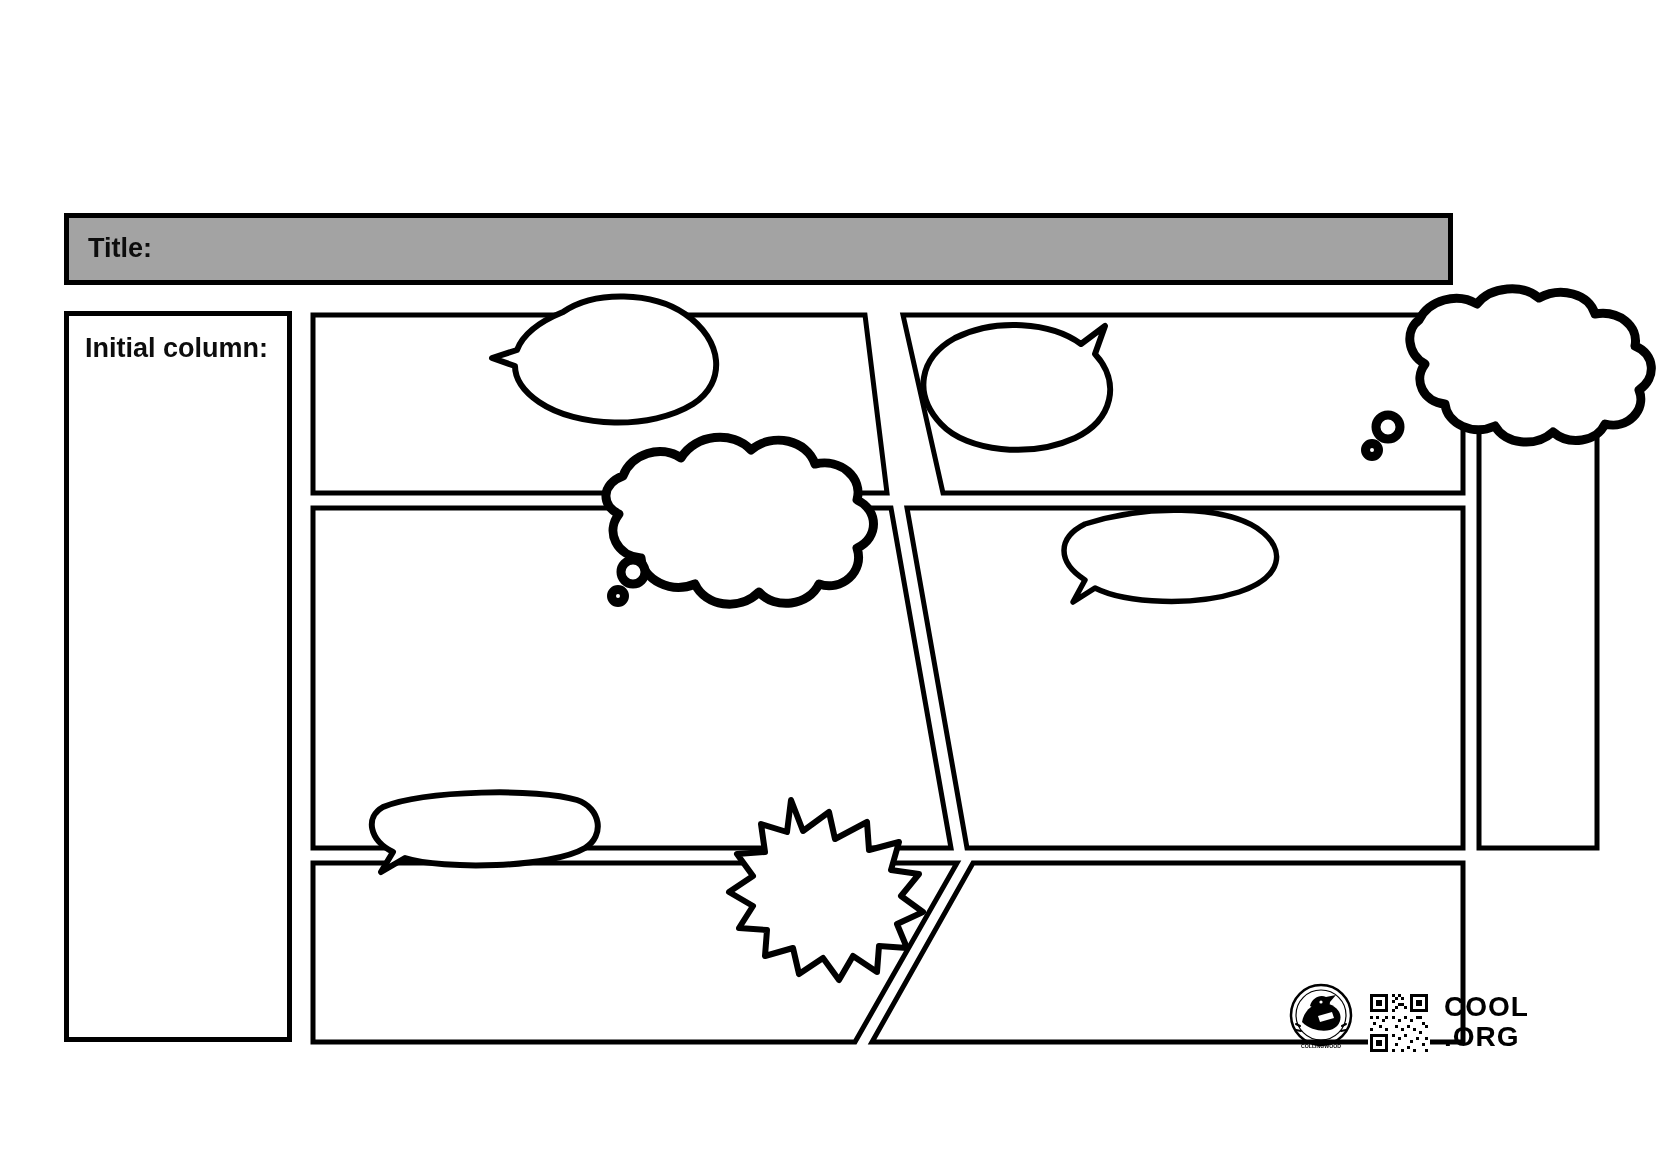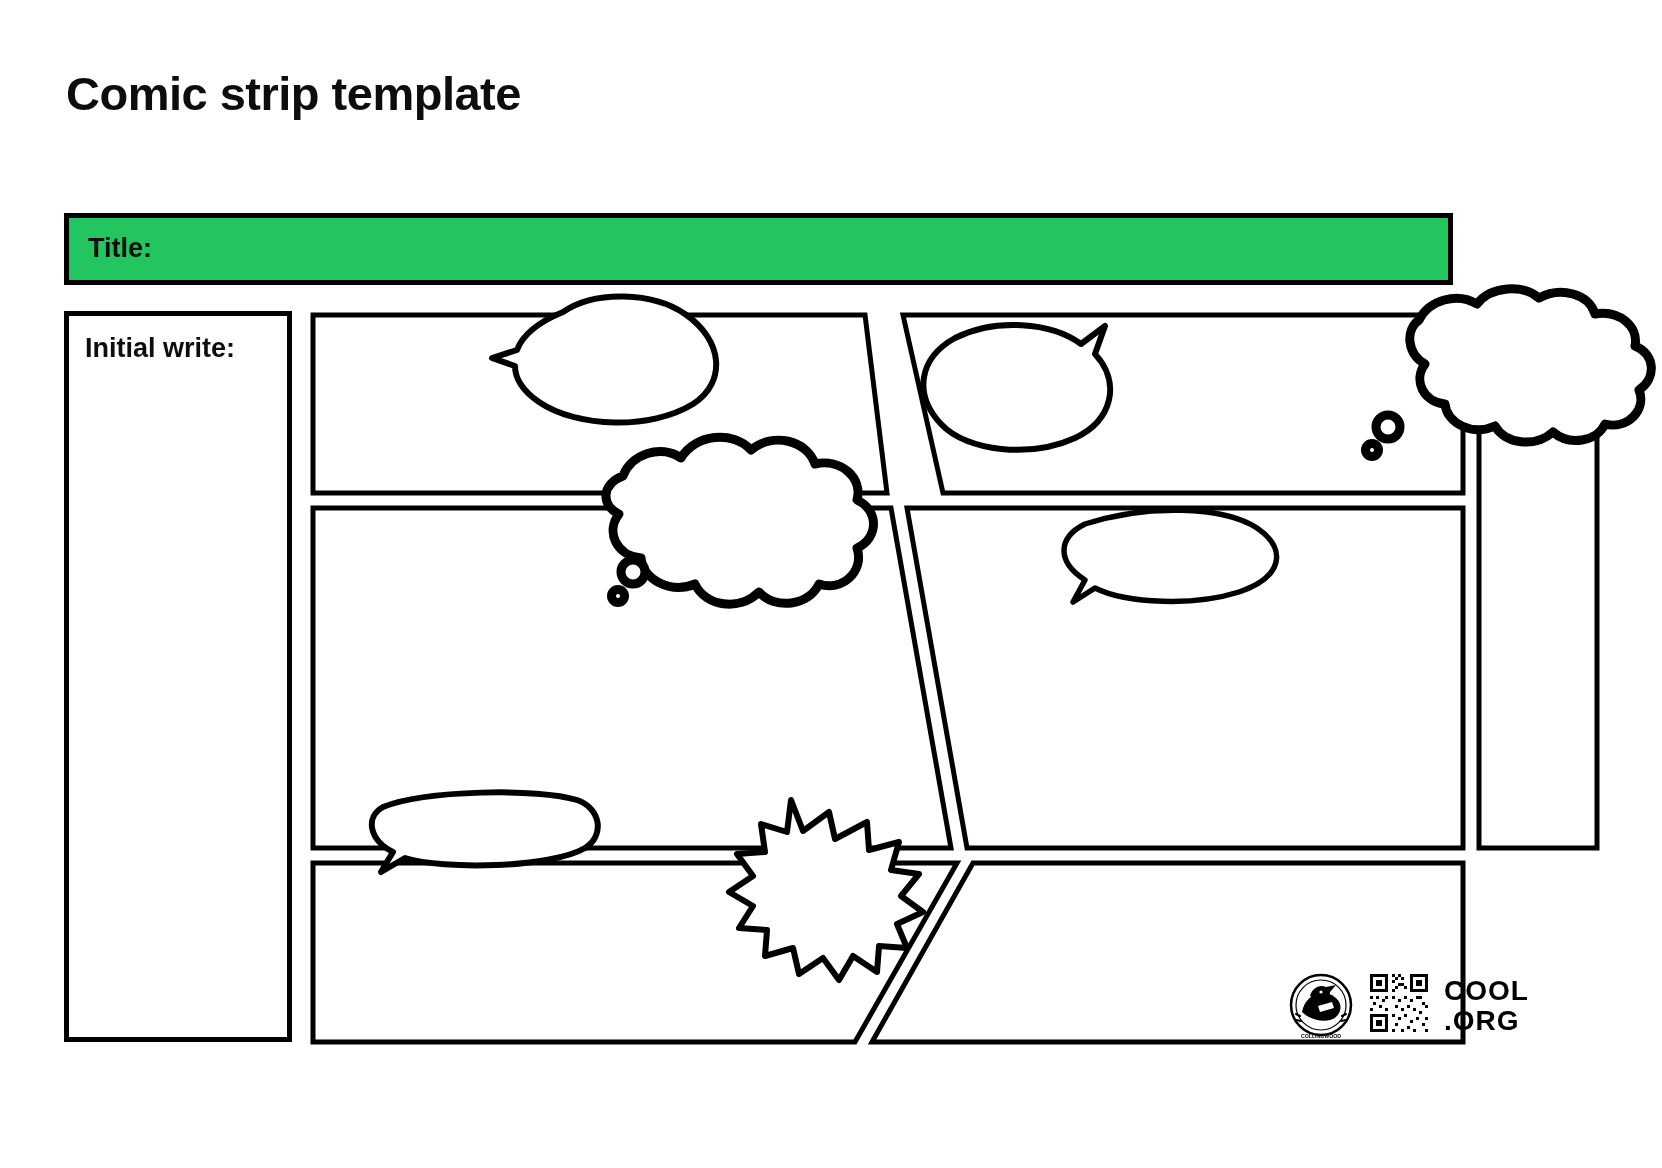--- a/index.html
+++ b/index.html
@@ -48,21 +48,21 @@
   }
 
   
   .title-box {
     position: absolute;
     left: 64px;
     top: 213px;
     width: 1389px;
     height: 72px;
     border: 5px solid #000000;
-    background: #22c55e;
+    background: #a3a3a3;
   }
   .title-box-label {
     position: absolute;
     left: 19px;
     top: 15px;
     font-size: 27px;
     font-weight: 700;
     color: #0d0d0d;
   }
 
@@ -124,41 +124,40 @@
   }
 
   
   .footer-logos {
     position: absolute;
     left: 1288px;
     top: 972px;
     width: 330px;
     height: 82px;
     display: flex;
-    align-items: flex-start;
+    align-items: flex-end;
     gap: 14px;
   }
   .logo-club { width: 66px; height: 72px; flex: 0 0 auto; }
   .logo-qr   { width: 62px; height: 62px; flex: 0 0 auto; }
   .logo-cool { width: 116px; height: 66px; flex: 0 0 auto; }
 </style>
 </head>
 <body>
 
 <div class="page">
 
-  <h1 class="page-title">Comic strip template</h1>
 
 
   <div class="title-box">
     <span class="title-box-label">Title:</span>
   </div>
 
   <div class="ideas-box">
-    <span class="ideas-box-label">Initial write:</span>
+    <span class="ideas-box-label">Initial column:</span>
   </div>
 
   <div class="comic-canvas">
     <svg viewBox="0 0 1320 775" width="1320" height="775" xmlns="http://www.w3.org/2000/svg">
 
       <path class="panel-shape" d="M 18,35 L 570,35 L 592,213 L 18,213 Z"></path>
 
       <path class="panel-shape" d="M 608,35 L 1168,35 L 1168,213 L 648,213 Z"></path>
 
       <path class="panel-shape" d="M 18,228 L 596,228 L 656,568 L 18,568 Z"></path>

